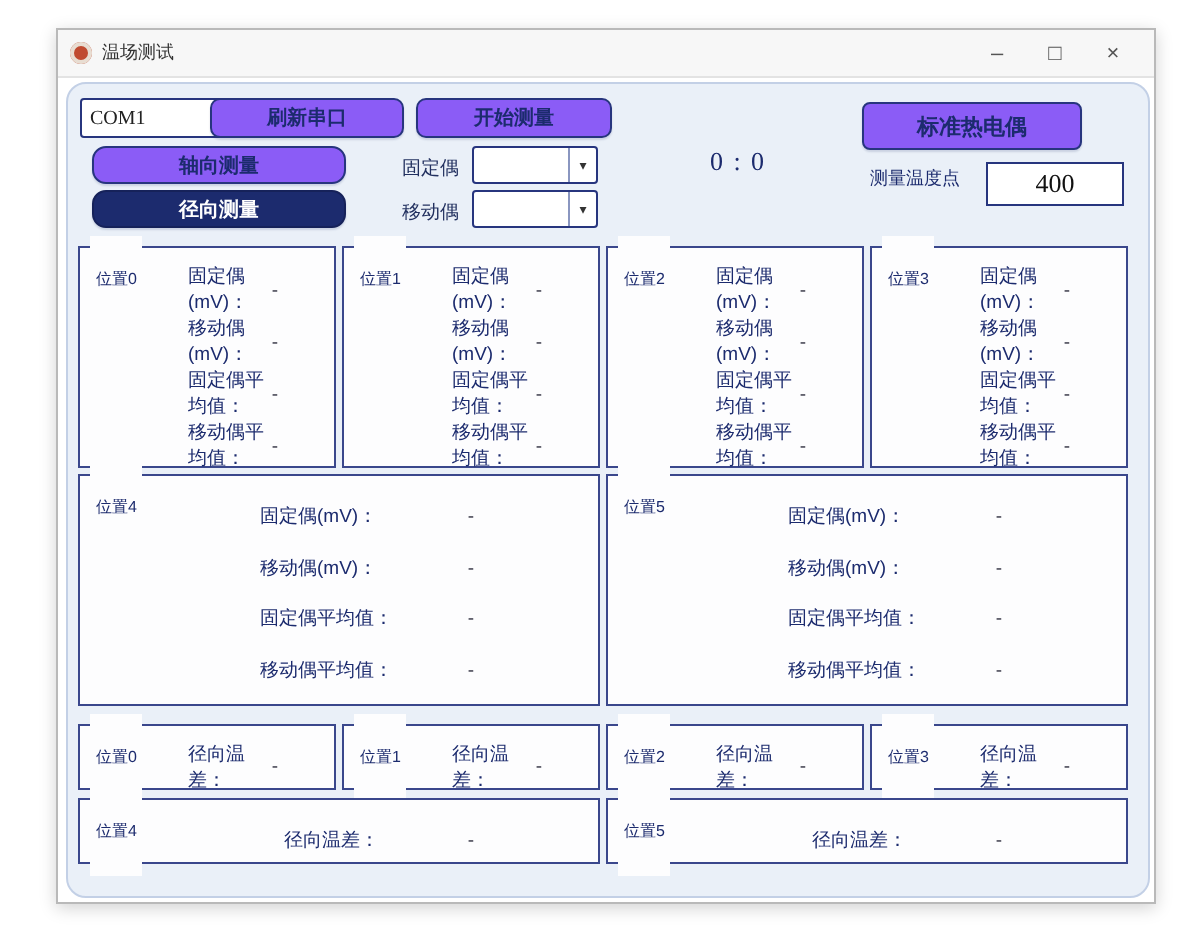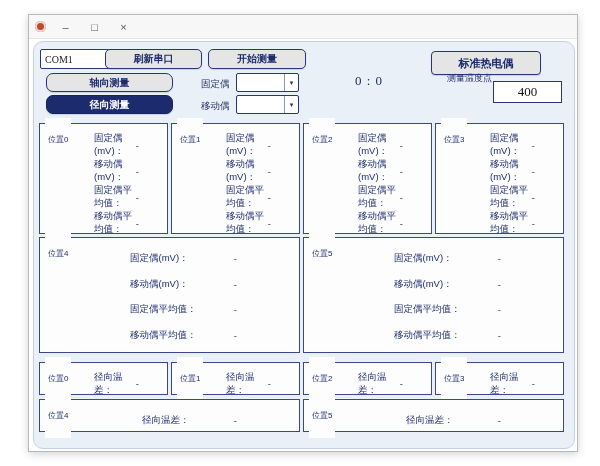--- a/index.html
+++ b/index.html
@@ -11,21 +11,21 @@
     border-bottom:1px solid #e3e3e3;display:flex;align-items:center;padding:0 6px;box-sizing:border-box;}
   .app-icon{width:11px;height:11px;border-radius:50%;background:#c04a30;
     box-shadow:inset 0 0 0 2px #e8ddd2;margin-right:5px;flex:0 0 auto;}
   .title-text{font-size:9px;color:#333;flex:1 1 auto;}
   .winbtn{width:29px;height:22px;display:flex;align-items:center;justify-content:center;
     font-size:11px;color:#555;cursor:default;}
   
   .panel{position:absolute;left:4px;top:26px;width:542px;height:408px;background:#eaf0f8;
     border:1px solid #c3d0e6;border-radius:10px;box-sizing:border-box;}
   
-  .btn{position:absolute;background:#e5e5e5;border:1px solid #27357e;border-radius:5px;
+  .btn{position:absolute;background:#8b5cf6;border:1px solid #27357e;border-radius:5px;
     color:#1c2b6e;font-weight:bold;font-size:10px;display:flex;align-items:center;justify-content:center;
     box-sizing:border-box;box-shadow:0 1px 1px rgba(30,40,100,.15);}
   .btn.primary{background:#1c2b6e;color:#ffffff;border-color:#16225a;}
   .combo{position:absolute;background:#ffffff;border:1px solid #27357e;border-radius:2px;
     box-sizing:border-box;display:flex;align-items:center;font-size:10px;color:#222;
     padding-left:4px;}
   .combo .arrow{position:absolute;right:0;top:0;bottom:0;width:13px;border-left:1px solid #8a96c0;
     display:flex;align-items:center;justify-content:center;font-size:7px;color:#333;}
   .serif{font-family:"Liberation Serif","DejaVu Serif",serif;}
   .small-label{position:absolute;font-size:9.5px;color:#1c2b6e;}
@@ -50,20 +50,21 @@
   .d-narrow .gb-body{padding:8px 28px 0 8px;justify-content:center;}
   .d-wide .gb-body{padding:8px 62px 0 56px;justify-content:center;}
 </style>
 </head>
 <body>
 
 <div class="window">
 
   <div class="titlebar">
     <span class="app-icon"></span>
+    <span class="title-text">温场测试</span>
     <span class="winbtn">–</span>
     <span class="winbtn">□</span>
     <span class="winbtn">×</span>
   </div>
 
   <div class="panel"></div>
 
   <div class="combo serif" style="left:11px;top:34px;width:82px;height:20px;">
     <span>COM1</span>
     <span class="arrow">▾</span>
@@ -80,21 +81,21 @@
   </div>
 
   <div class="btn primary" style="left:17px;top:80px;width:127px;height:19px;border-radius:7px;">径向测量</div>
   <span class="small-label" style="left:172px;top:85px;color:#22305f;">移动偶</span>
   <div class="combo" style="left:207px;top:80px;width:63px;height:19px;">
     <span></span>
     <span class="arrow">▾</span>
   </div>
 
   <span class="timer serif" style="left:300px;top:58px;width:80px;text-align:center;">0 : 0</span>
-  <span class="small-label" style="left:406px;top:57px;font-size:9px;margin-left:12px;">测量温度点</span>
+  <span class="small-label" style="left:406px;top:68px;font-size:9px;">测量温度点</span>
   <div class="field-input serif" style="left:464px;top:66px;width:69px;height:22px;">400</div>
 
 
   <div class="gb m-narrow" style="left:10px;top:108px;width:129px;height:111px;">
     <span class="gb-cap">位置0</span>
     <div class="gb-body">
       <div class="frow">
           <span class="flabel">固定偶(mV)：</span>
           <span class="fval">-</span>
         </div>

